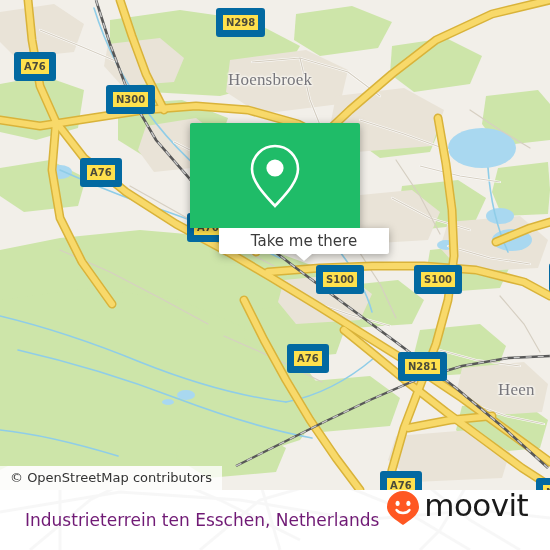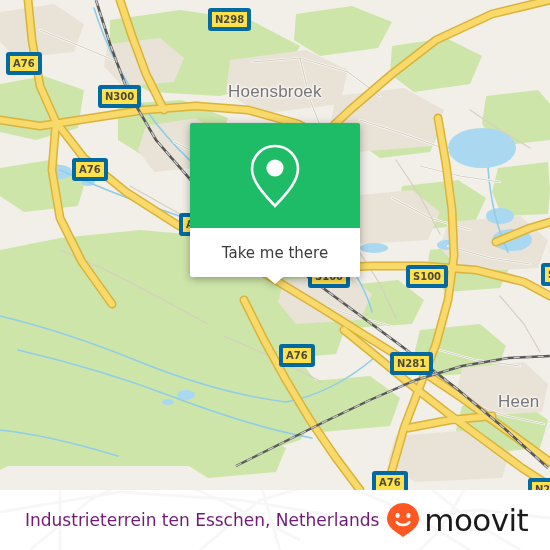--- a/index.html
+++ b/index.html
@@ -39,47 +39,47 @@
     top: 0;
     width: 550px;
     height: 490px;
     display: block;
   }
 
   
   .place-label {
     position: absolute;
     color: #77767b;
-    font-family: Liberation Sans, sans-serif;
+    font-family: Liberation Serif, serif;
     font-size: 15px;
     letter-spacing: 0.2px;
     white-space: nowrap;
     text-shadow:
        1px 0 2px #f7f5f0, -1px 0 2px #f7f5f0,
        0 1px 2px #f7f5f0, 0 -1px 2px #f7f5f0,
        1px 1px 2px #f7f5f0, -1px -1px 2px #f7f5f0;
     pointer-events: none;
-    margin-top: 12px;
   }
   .place-label.big { font-size: 17px; }
 
   
   .shield {
     position: absolute;
     background: #ffe14d;
-    border: 4px solid #0369a1;
+    border: 7px solid #0369a1;
     border-radius: 3px;
     color: #4a4a3a;
     font-family: "DejaVu Sans", sans-serif;
     font-size: 10px;
     font-weight: bold;
     line-height: 13px;
     padding: 1px 3px 1px 3px;
     white-space: nowrap;
     box-sizing: border-box;
+    margin-left: 8px;
   }
 
   
   #attribution {
     position: absolute;
     left: 0;
     top: 466px;
     height: 24px;
     background: rgba(255,255,255,0.78);
     color: #333333;
@@ -102,27 +102,28 @@
     width: 170px;
     height: 105px;
     background: #1fbc68;
     border-radius: 2px 2px 0 0;
     display: flex;
     align-items: center;
     justify-content: center;
   }
   #popup-white {
     width: 170px;
-    height: 49px;
+    height: 26px;
     background: #ffffff;
     border-radius: 0 0 2px 2px;
     display: flex;
     align-items: center;
     justify-content: center;
     position: relative;
+    margin-left: 29px;
   }
   #popup-label {
     color: #3b3b3b;
     font-family: "DejaVu Sans", sans-serif;
     font-size: 15px;
     white-space: nowrap;
   }
   #popup-tip {
     position: absolute;
     left: 50%;
@@ -164,21 +165,21 @@
     font-family: "DejaVu Sans", sans-serif;
     font-size: 17px;
     white-space: nowrap;
   }
   #brand {
     position: absolute;
     right: 22px;
     top: 0;
     height: 60px;
     display: flex;
-    align-items: center;
+    align-items: flex-start;
     gap: 4px;
   }
   #brand-text {
     color: #1a1a1a;
     font-family: "DejaVu Sans", sans-serif;
     font-size: 31px;
     font-weight: normal;
     letter-spacing: -0.6px;
     line-height: 31px;
   }
@@ -351,20 +352,21 @@
     <div class="shield" style="left:72px; top:158px;">A76</div>
     <div class="shield" style="left:179px; top:213px;">A76</div>
     <div class="shield" style="left:308px; top:265px;">S100</div>
     <div class="shield" style="left:406px; top:265px;">S100</div>
     <div class="shield" style="left:541px; top:263px;">S</div>
     <div class="shield" style="left:279px; top:344px;">A76</div>
     <div class="shield" style="left:390px; top:352px;">N281</div>
     <div class="shield" style="left:372px; top:471px;">A76</div>
     <div class="shield" style="left:528px; top:478px;">N281</div>
 
+    <div id="attribution">© OpenStreetMap contributors</div>
 
     <div id="popup">
       <div id="popup-green">
         <svg width="56" height="68" viewBox="0 0 56 68">
           <path d="M28 4 C15.3 4 5 14.3 5 27 C5 40 18 53 28 64 C38 53 51 40 51 27 C51 14.3 40.7 4 28 4 Z" fill="none" stroke="#ffffff" stroke-width="2.6"></path>
           <circle cx="28" cy="26" r="8.6" fill="#ffffff"></circle>
         </svg>
       </div>
       <div id="popup-white">
         <span id="popup-label">Take me there</span>

